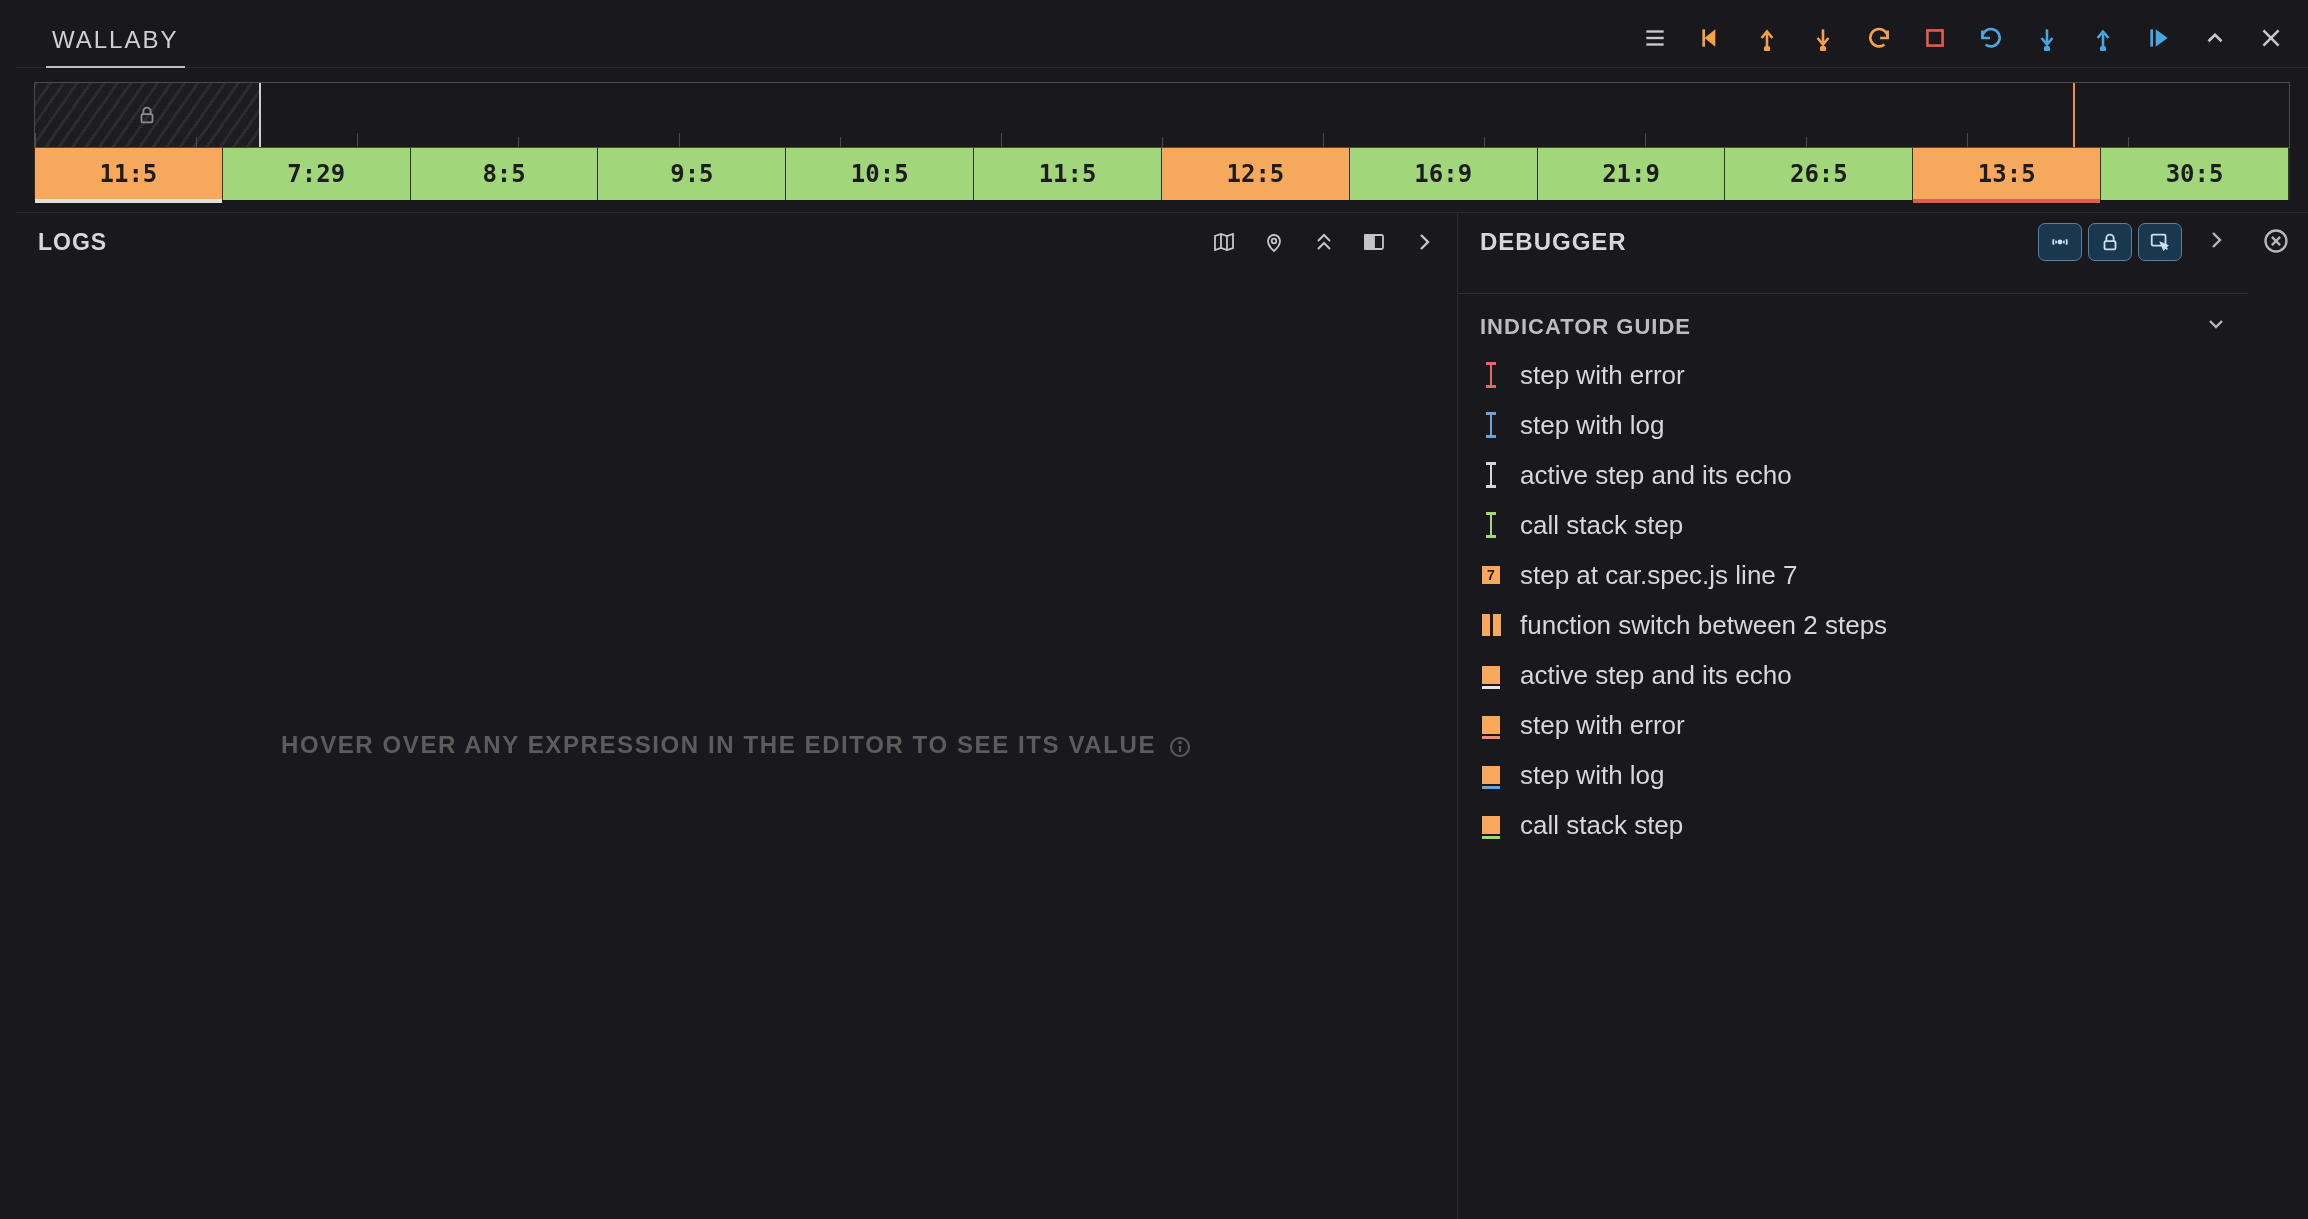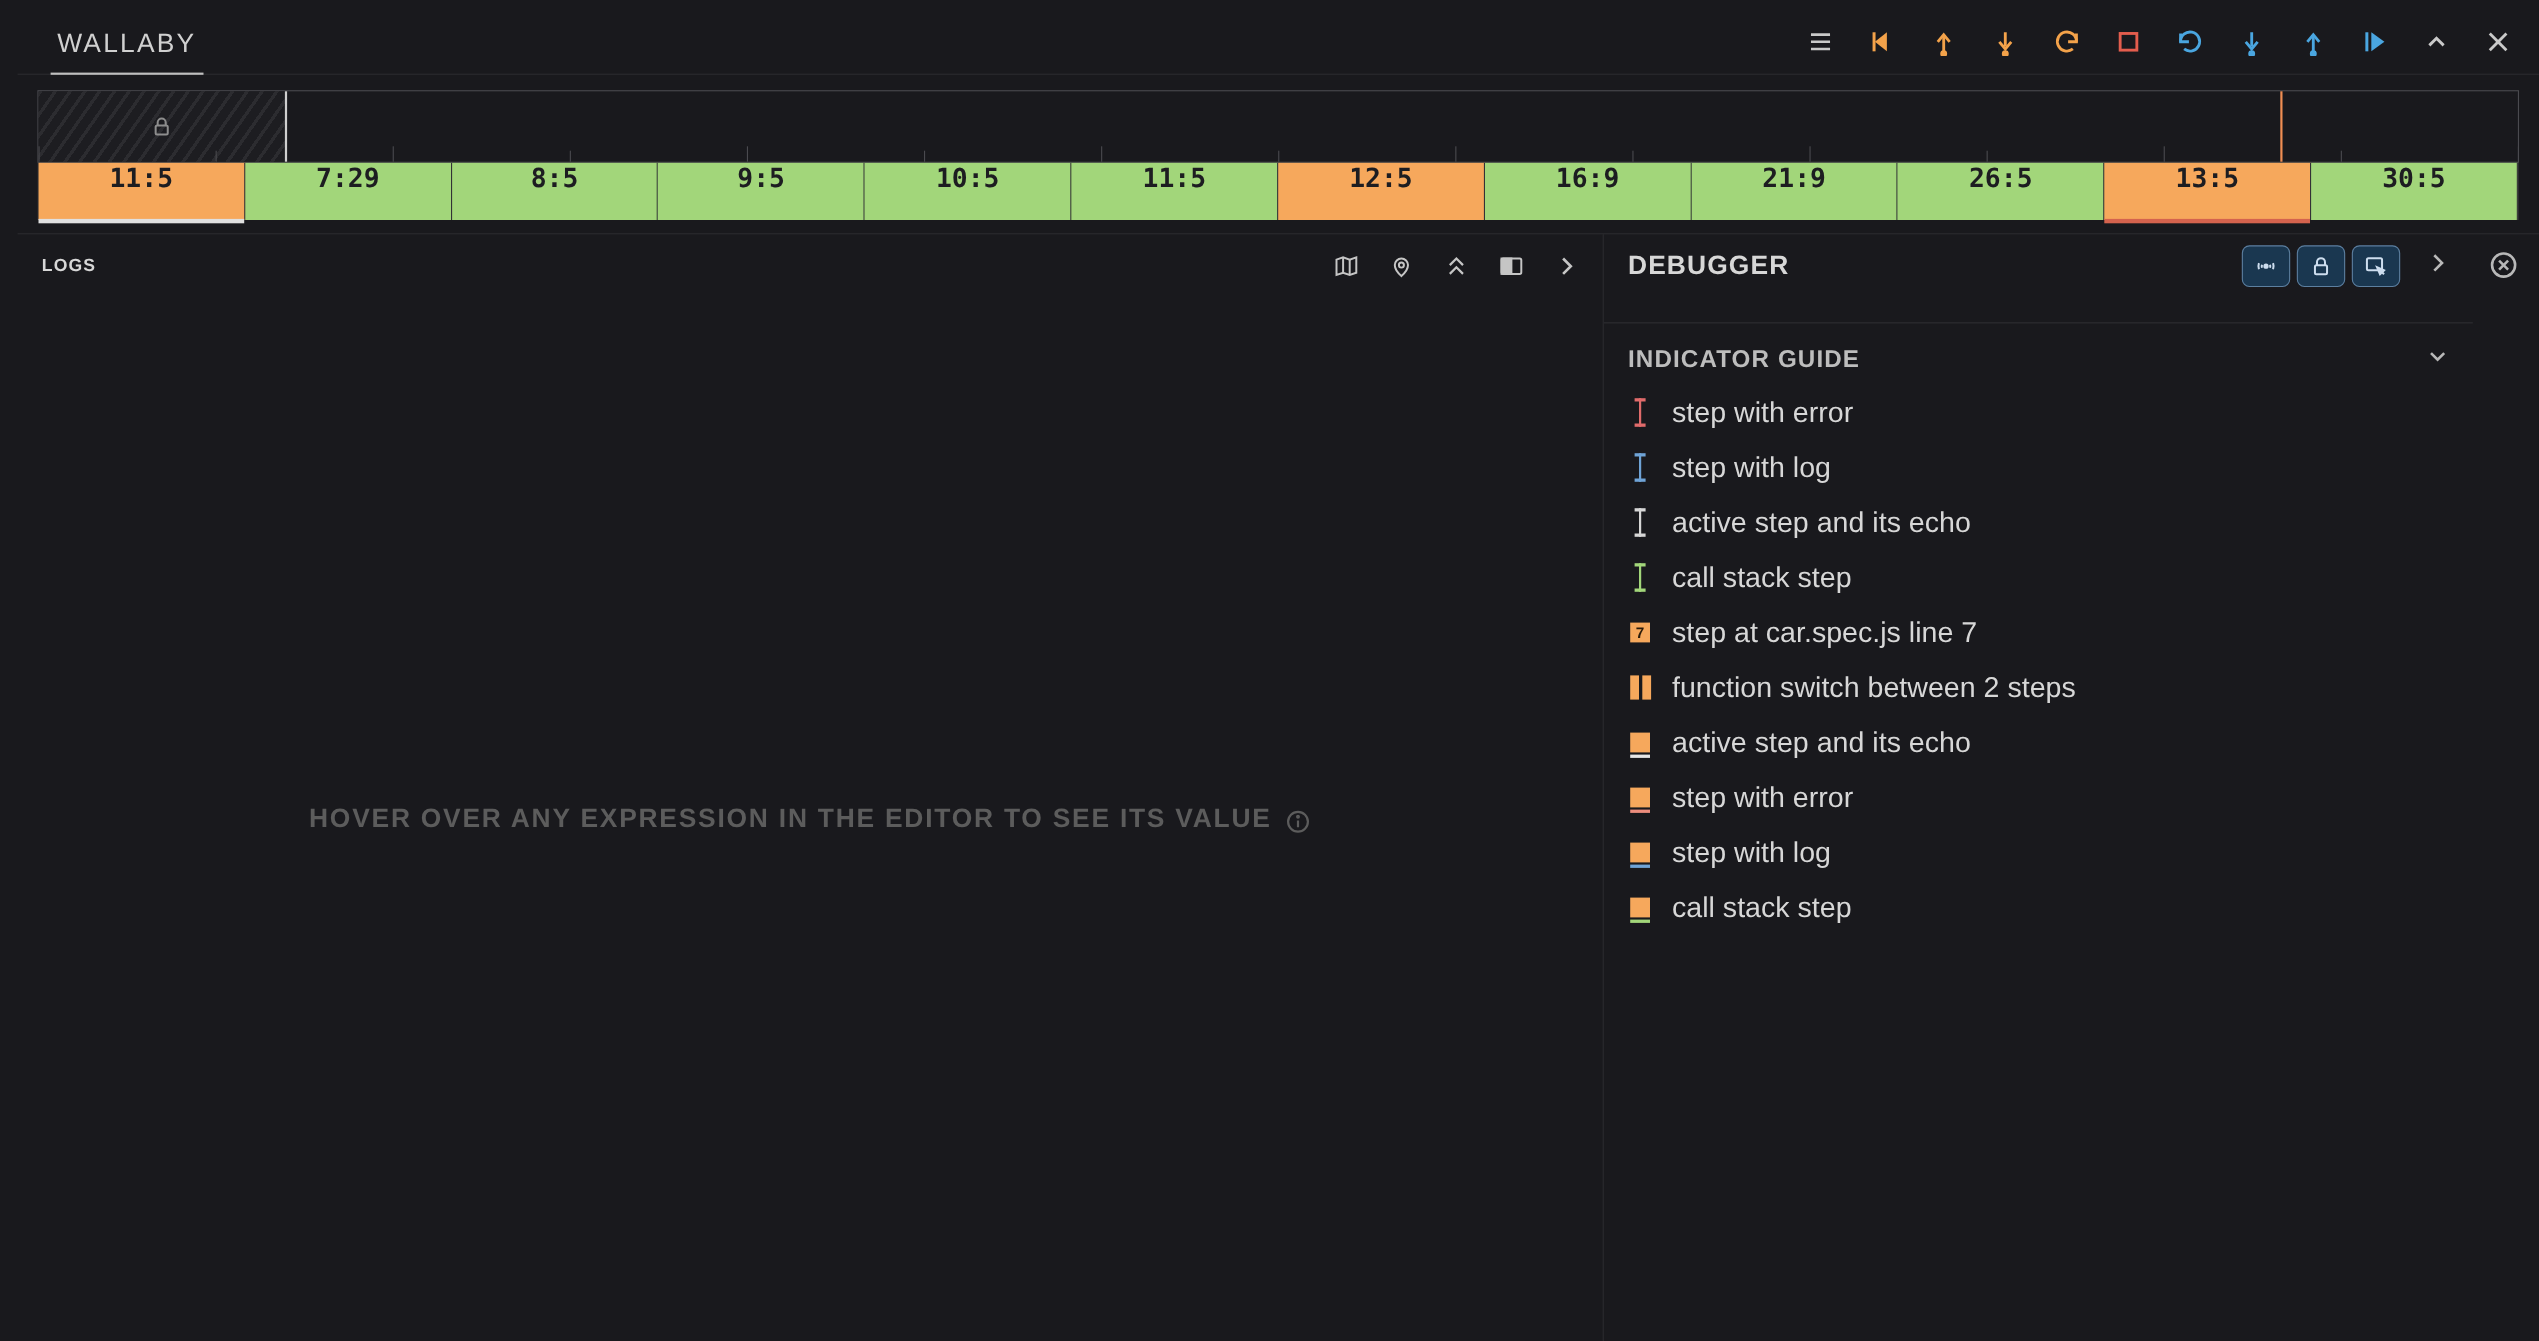--- a/index.html
+++ b/index.html
@@ -72,21 +72,21 @@
   
   .stepbar{
     display:flex;
     height:52px;
     margin-top:0;
     border-left:1px solid #2b2b2f;border-right:1px solid #2b2b2f;
   }
   .step{
     flex:1;
     border-right:1px solid #323236;
-    display:flex;justify-content:center;
+    display:flex;align-items:center;justify-content:center;
     font-family:ui-monospace,Menlo,Consolas,monospace;
     font-size:24px;font-weight:700;color:#1d1d21;
     position:relative;
   }
   .step.orange{background:var(--orange);}
   .step.green{background:var(--green);}
   .step .underline{
     position:absolute;left:0;right:0;bottom:-3px;height:4px;background:#e0e0e0;
   }
   .step .underline.red{background:#d4634e;}
@@ -100,21 +100,21 @@
   .logs{
     flex:1;
     display:flex;flex-direction:column;
     border-right:1px solid #2b2b2f;
     position:relative;
   }
   .logs-head{
     height:58px;display:flex;align-items:center;justify-content:space-between;
     padding:0 20px 0 22px;
   }
-  .logs-title{font-size:16px;font-weight:800;letter-spacing:1px;color:#d7d7d7;}
+  .logs-title{font-size:23px;font-weight:800;letter-spacing:1px;color:#d7d7d7;}
   .logs-icons{display:flex;align-items:center;gap:24px;color:#c5c5c5;}
   .logs-icons .ic{width:26px;height:26px;display:flex;align-items:center;justify-content:center;cursor:pointer;}
   .logs-icons svg{width:24px;height:24px;}
   .logs-body{
     flex:1;display:flex;align-items:center;justify-content:center;
   }
   .hint{
     color:#5c5c5c;font-size:24px;letter-spacing:1.6px;font-weight:600;
     display:flex;align-items:flex-end;gap:12px;
   }

